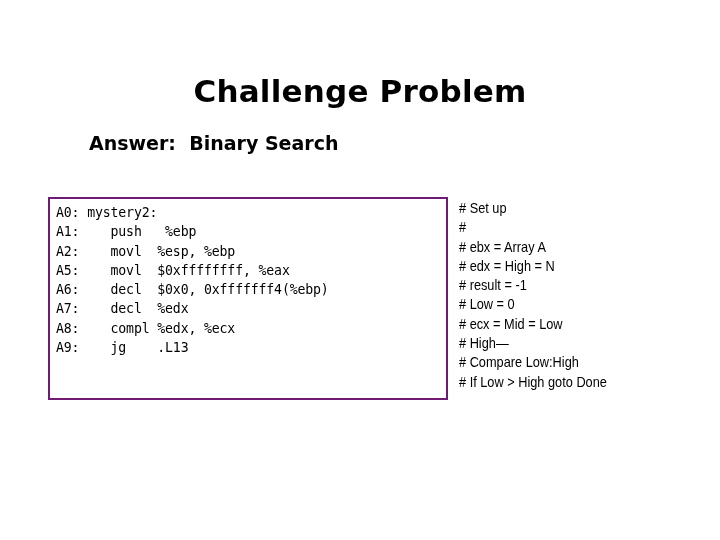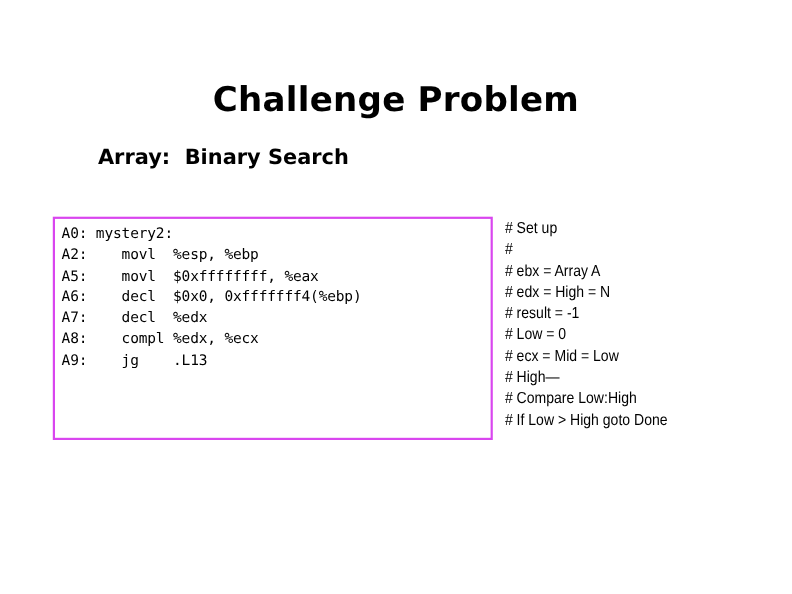--- a/index.html
+++ b/index.html
@@ -48,21 +48,21 @@
     color: #000000;
     white-space: pre;
   }
 
   #code-panel {
     position: absolute;
     left: 48px;
     top: 197px;
     width: 400px;
     height: 203px;
-    border: 2px solid #d946ef;
+    border: 2px solid #701a75;
     box-sizing: border-box;
     background: #ffffff;
   }
 
   #code-list {
     position: absolute;
     left: 6px;
     top: 4px;
     margin: 0;
     padding: 0;
@@ -97,25 +97,26 @@
     transform-origin: left center;
   }
 </style>
 </head>
 <body>
 
 <div id="slide">
 
   <div id="slide-title">Challenge Problem</div>
 
-  <div id="slide-subtitle">Array:  Binary Search</div>
+  <div id="slide-subtitle">Answer:  Binary Search</div>
 
   <div id="code-panel">
     <ul id="code-list">
       <li class="code-line">A0: mystery2:</li>
+      <li class="code-line">A1:    push   %ebp</li>
       <li class="code-line">A2:    movl  %esp, %ebp</li>
       <li class="code-line">A5:    movl  $0xffffffff, %eax</li>
       <li class="code-line">A6:    decl  $0x0, 0xfffffff4(%ebp)</li>
       <li class="code-line">A7:    decl  %edx</li>
       <li class="code-line">A8:    compl %edx, %ecx</li>
       <li class="code-line">A9:    jg    .L13</li>
     </ul>
   </div>
 
   <ul id="comment-list">

